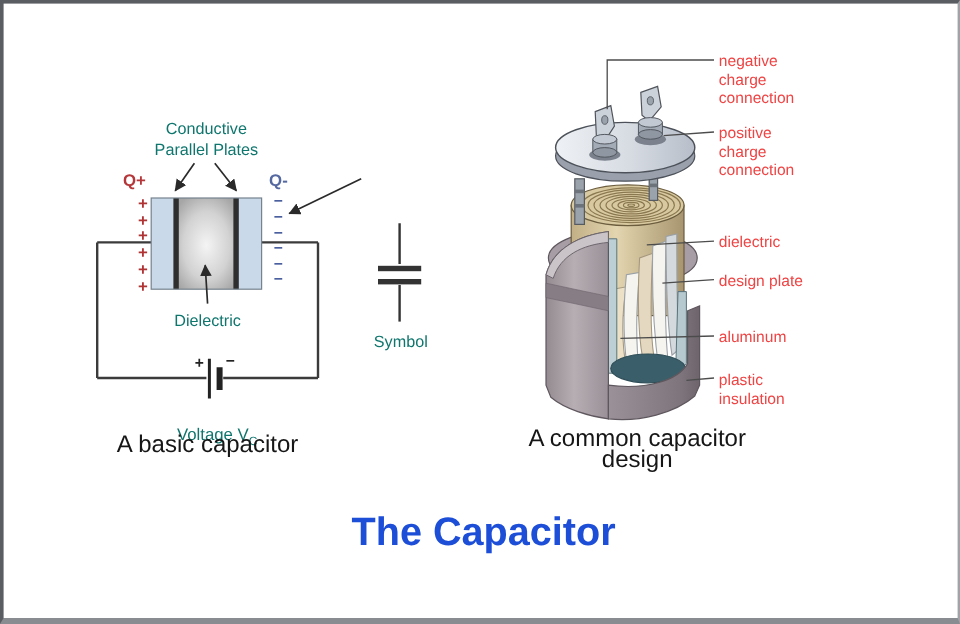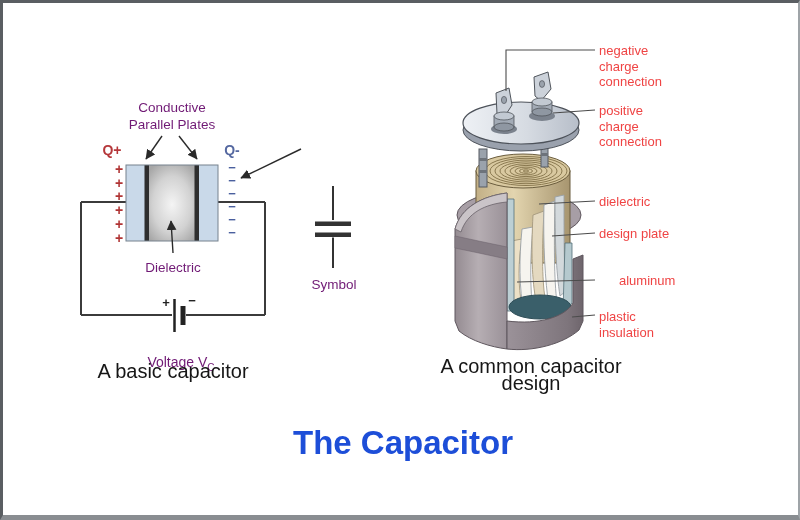--- a/index.html
+++ b/index.html
@@ -5,21 +5,21 @@
   html,body{margin:0;padding:0;background:#e8e8e8;}
   .frame{
     position:relative; width:800px; height:520px; box-sizing:border-box;
     background:#ffffff; overflow:hidden;
     border-top:3px solid #5a5e62; border-left:3px solid #5a5e62;
     border-right:2px solid #9fa4a8; border-bottom:5px solid #898d91;
     font-family:"Liberation Sans", sans-serif;
   }
   svg.art{position:absolute; left:0; top:0; z-index:1;}
   .lbl{
-    position:absolute; z-index:2; color:#701a75;
+    position:absolute; z-index:2; color:#0f766e;
     font-family:"Liberation Sans", sans-serif;
     font-size:13.5px; line-height:17px; white-space:pre-line; text-align:center;
   }
   .lbl.right{ text-align:left; font-size:13px; line-height:15.5px; color:#ef4444; }
   .q{ font-weight:bold; font-size:14px; }
   .qplus{ color:#b5373a; }
   .qminus{ color:#5568a0; }
   .charges{ font-weight:bold; text-align:center; }
   .pluses{ color:#b03434; font-size:14px; line-height:13.7px; }
   .minuses{ color:#4a5f9e; font-size:13px; line-height:13px; }
@@ -211,20 +211,20 @@
   </div>
 
   <div class="lbl caption" style="left:80px; top:360px; width:180px;">A basic capacitor</div>
 
   <div class="lbl" style="left:291px; top:273px; width:80px;">Symbol</div>
 
   <div class="lbl right" style="left:596px; top:40px;  width:80px;">negative charge connection</div>
   <div class="lbl right" style="left:596px; top:100px; width:80px;">positive charge connection</div>
   <div class="lbl right" style="left:596px; top:191px; width:90px;">dielectric</div>
   <div class="lbl right" style="left:596px; top:223px; width:90px;">design plate</div>
-  <div class="lbl right" style="left:596px; top:270px; width:90px;margin-left:20px;">aluminum</div>
+  <div class="lbl right" style="left:596px; top:270px; width:90px;">aluminum</div>
   <div class="lbl right" style="left:596px; top:306px; width:80px;">plastic insulation</div>
 
   <div class="lbl caption" style="left:418px; top:355px; width:220px;">A common capacitor design</div>
 
   <div class="lbl title" style="left:250px; top:431px; width:300px;">The Capacitor</div>
 
 </div>
 
 </body></html>

